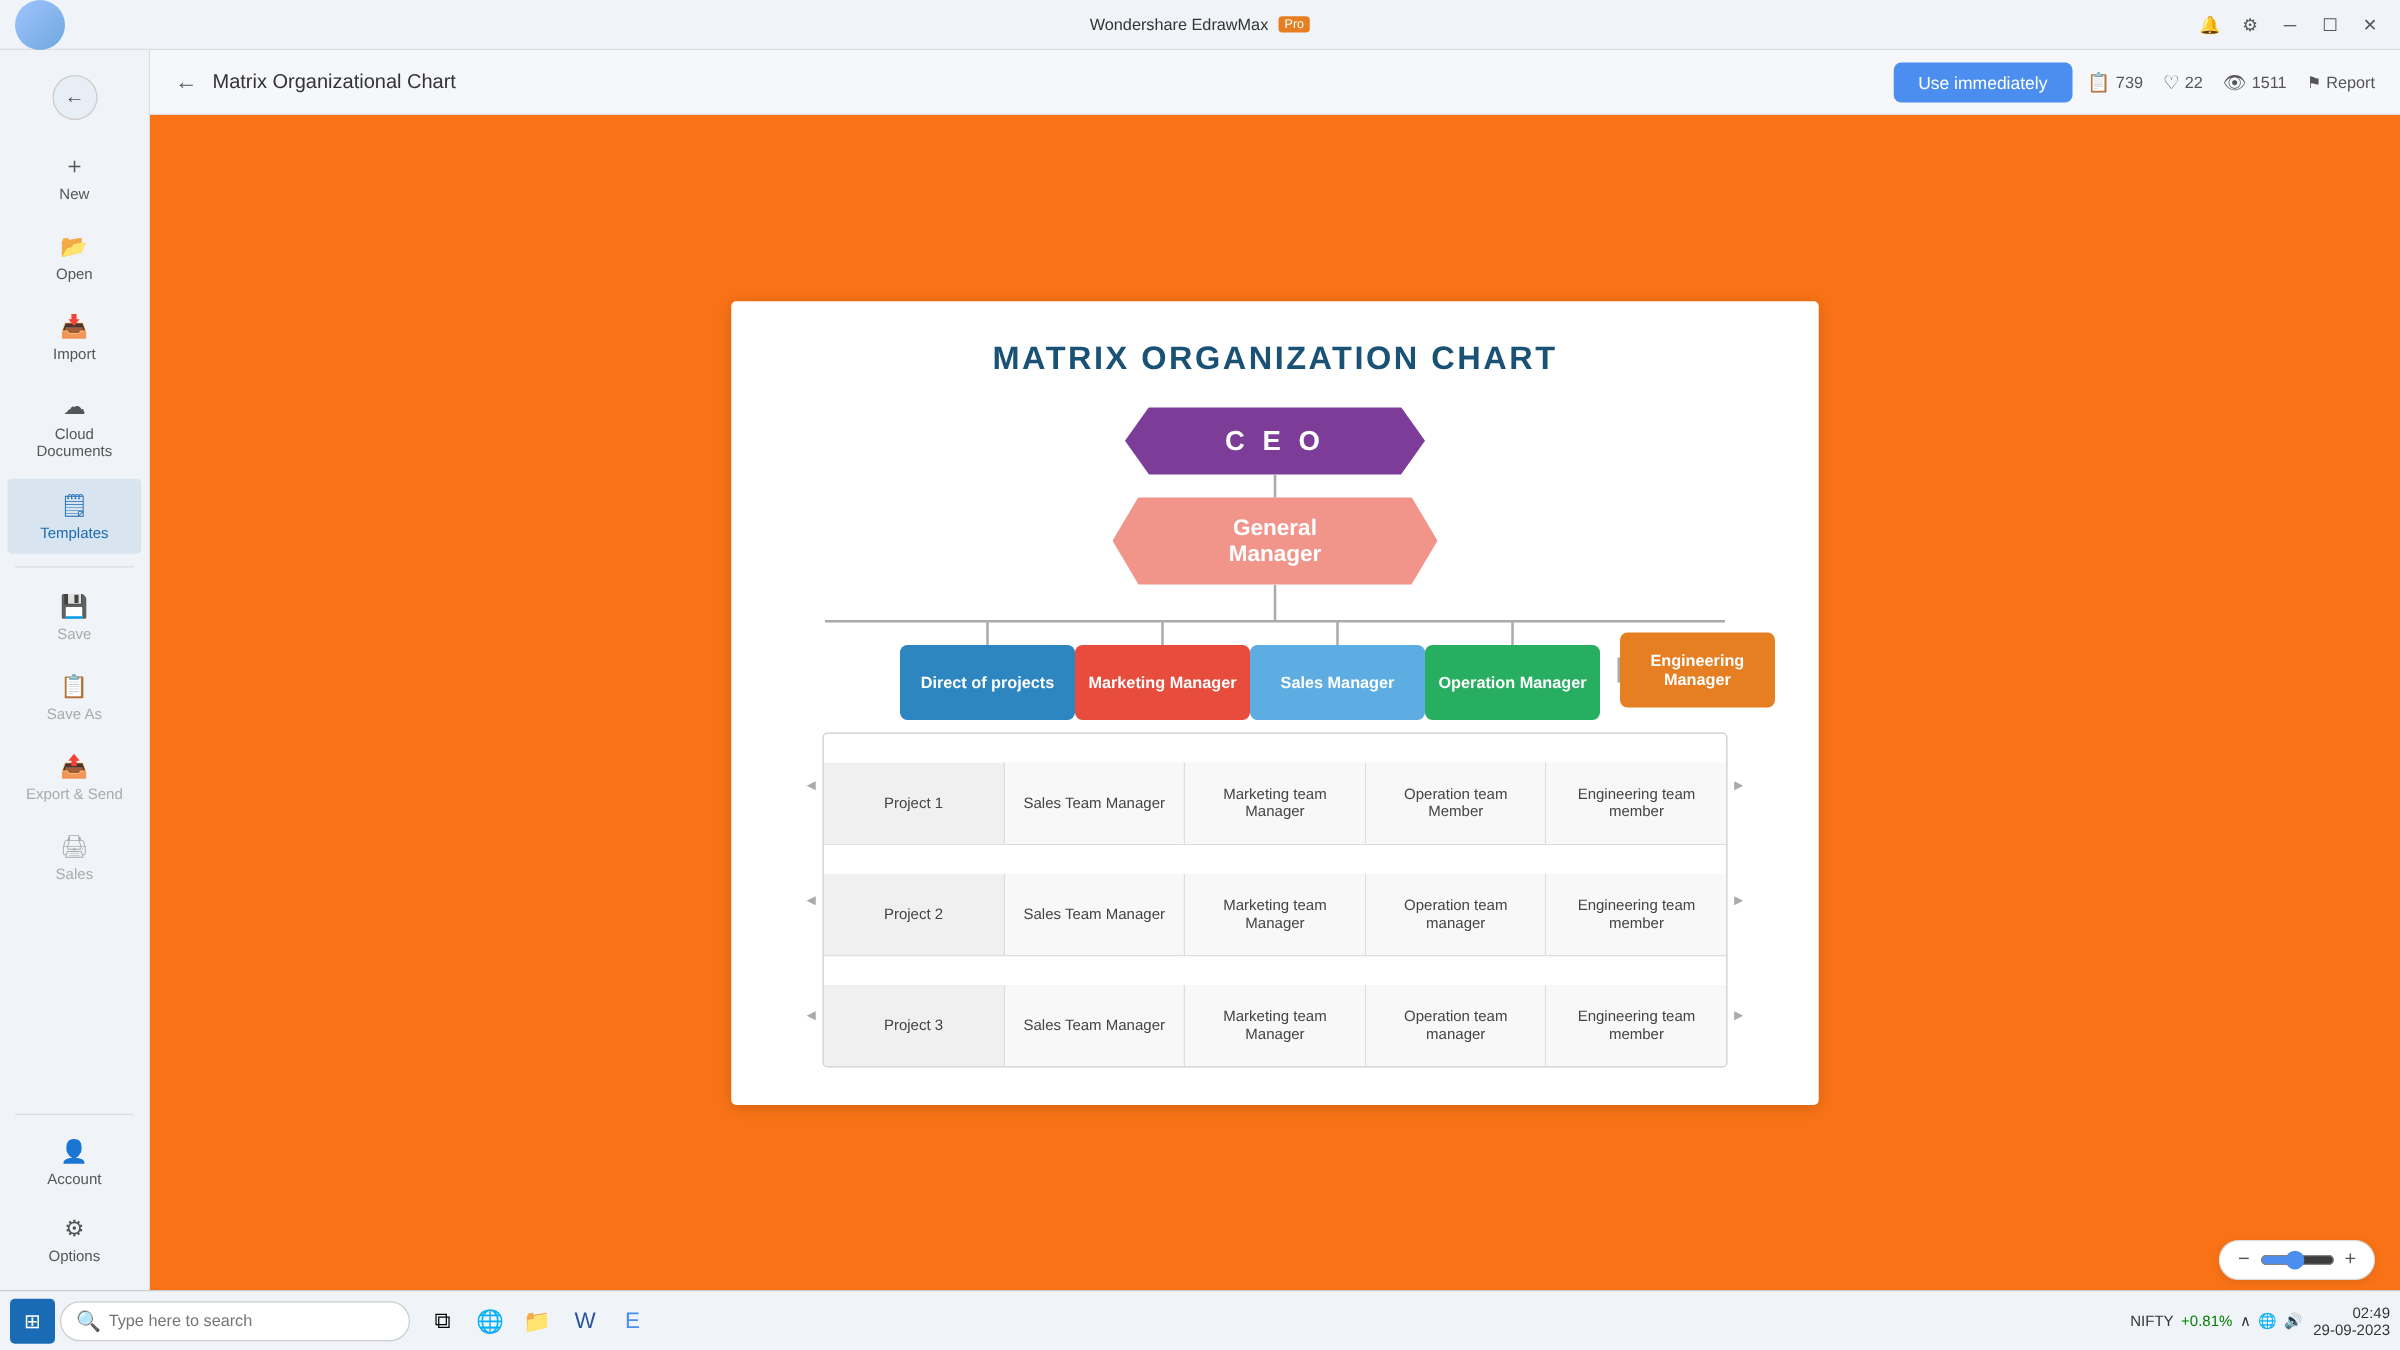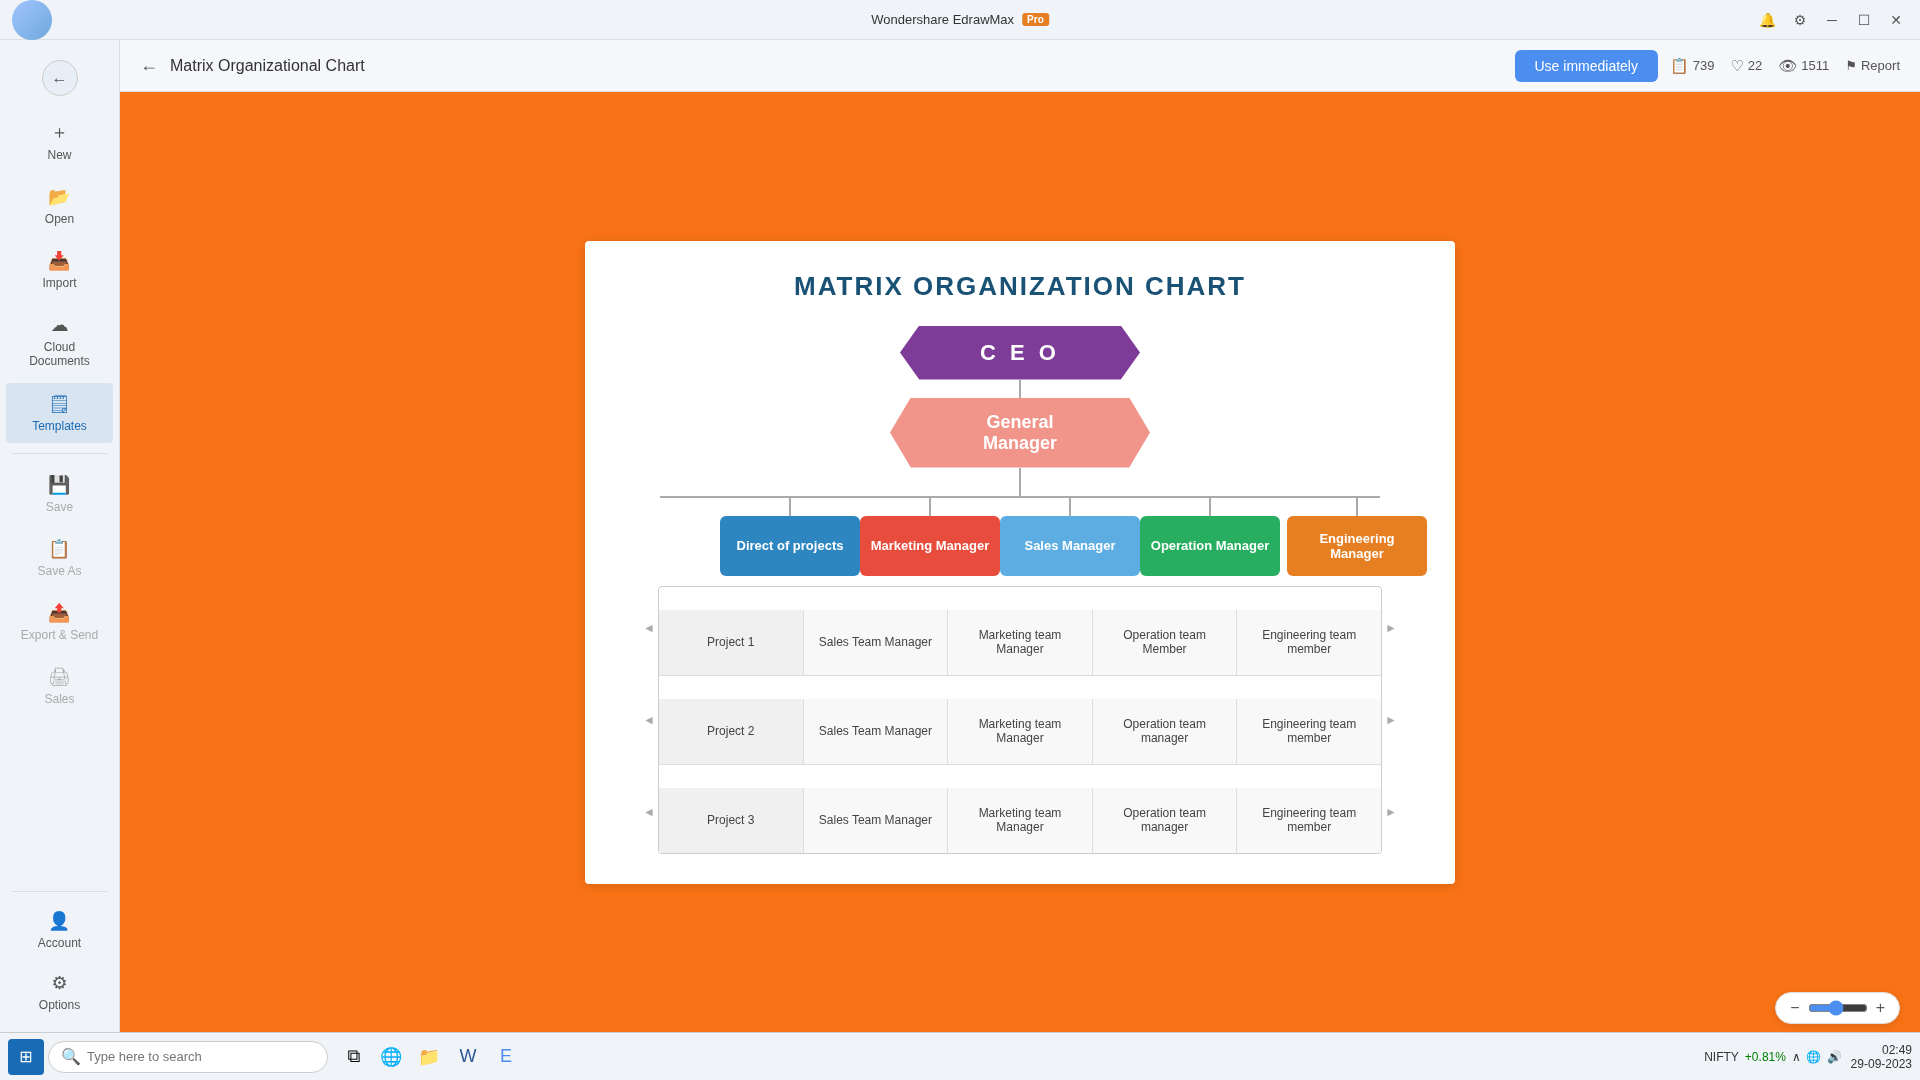--- a/index.html
+++ b/index.html
@@ -367,21 +367,21 @@
       display: flex;
       align-items: center;
       gap: 6px;
     }
 
     
     .pro-badge {
       background: #e67e22;
       color: white;
       font-size: 10px;
-      font-weight: 700;
+      font-weight: 400;
       padding: 1px 5px;
       border-radius: 3px;
     }
 
     
     .diagram-wrapper {
       position: relative;
       display: flex;
       flex-direction: column;
       align-items: center;
@@ -523,21 +523,21 @@
                 <div class="mgr-box mgr-red">Marketing Manager</div>
               </div>
               <div style="display:flex;flex-direction:column;align-items:center;width:140px;">
                 <div style="width:2px;height:20px;background:#aaa;"></div>
                 <div class="mgr-box mgr-cyan">Sales Manager</div>
               </div>
               <div style="display:flex;flex-direction:column;align-items:center;width:140px;">
                 <div style="width:2px;height:20px;background:#aaa;"></div>
                 <div class="mgr-box mgr-green">Operation Manager</div>
               </div>
-              <div style="display:flex;flex-direction:column;align-items:center;width:140px;padding-left:14px;">
+              <div style="display:flex;flex-direction:row;align-items:center;width:140px;padding-left:14px;">
                 <div style="width:2px;height:20px;background:#aaa;"></div>
                 <div class="mgr-box mgr-orange">Engineering Manager</div>
               </div>
             </div>
 
             <div style="display:flex;width:100%;margin-top:10px;align-items:stretch;">
 
               <div style="display:flex;flex-direction:column;gap:8px;width:18px;justify-content:space-around;">
                 <div style="display:flex;align-items:center;justify-content:center;height:65px;font-size:12px;color:#aaa;">◄</div>
                 <div style="display:flex;align-items:center;justify-content:center;height:65px;font-size:12px;color:#aaa;">◄</div>

